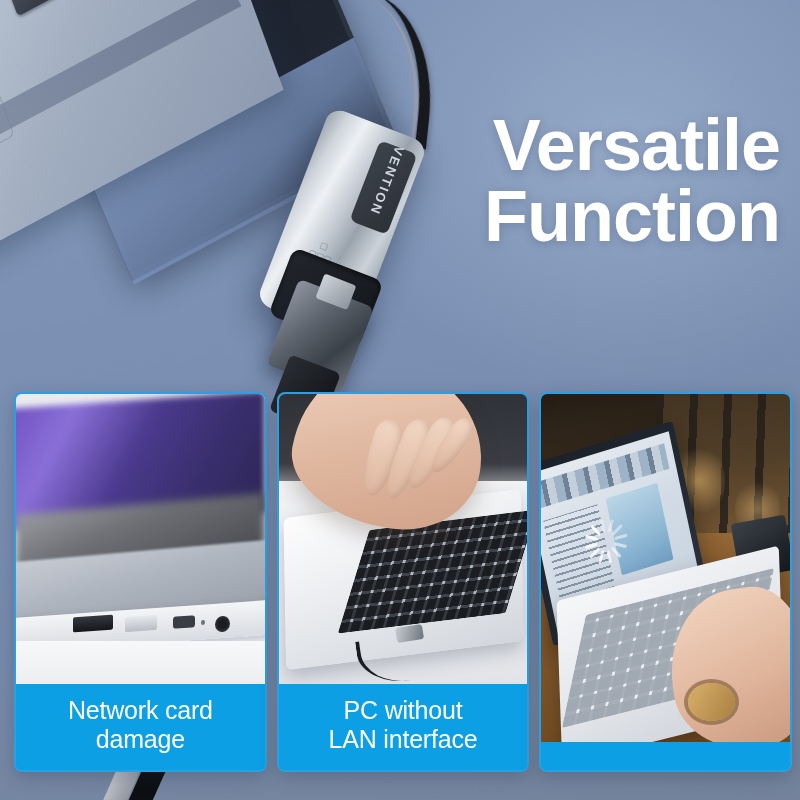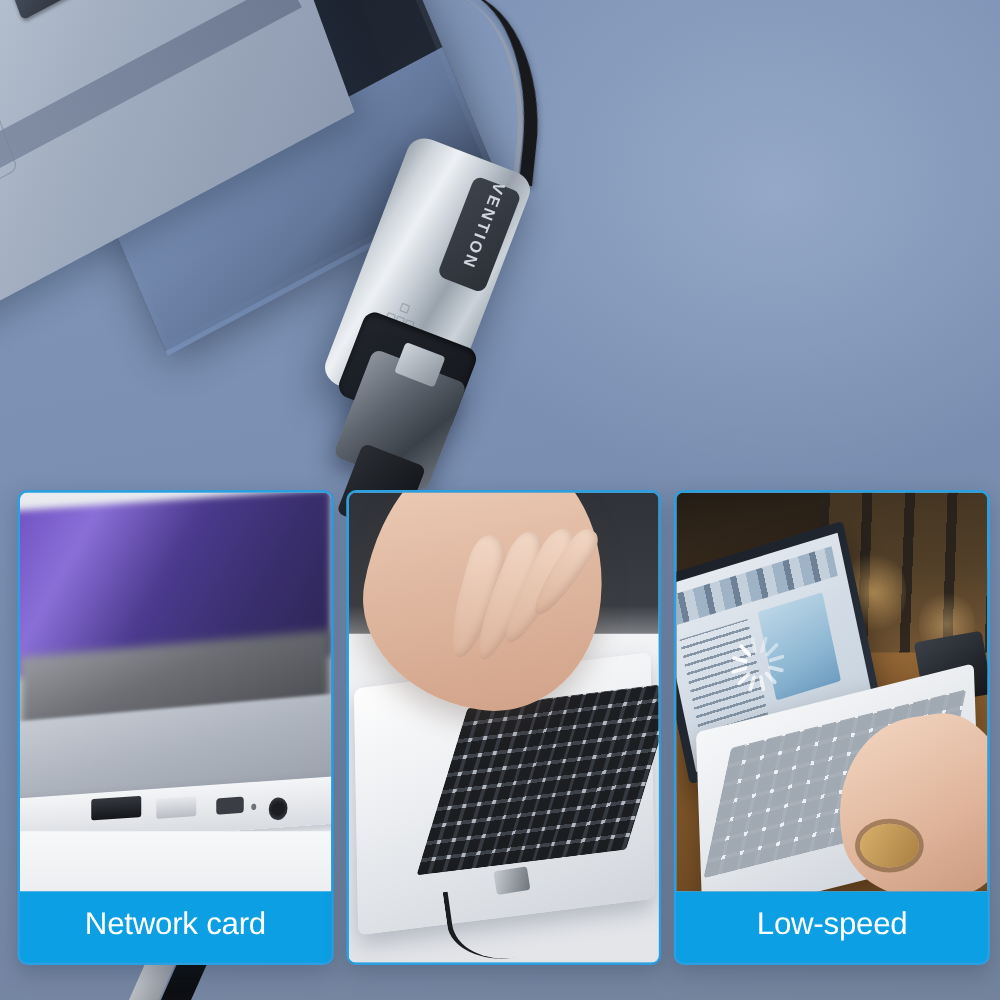--- a/index.html
+++ b/index.html
@@ -360,20 +360,24 @@
           <span class="i4"></span>
       </div>
     </div>
     <div class="dev-port"></div>
     <div class="rj45">
       <div class="rj45-tab"></div>
     </div>
     <div class="cable-bottom"></div>
   </div>
 
+  <div class="headline">
+    <div class="l1">Versatile</div>
+    <div class="l2">Function</div>
+  </div>
 
   <div class="bot-cable">
     <div class="c-light"></div>
     <div class="c-dark"></div>
   </div>
 
   <div class="cards">
 
     <div class="card">
       <div class="card-photo">
@@ -384,37 +388,42 @@
         <div class="p1-side"></div>
         <div class="p1-desk"></div>
         <div class="port hdmi"></div>
         <div class="port usb"></div>
         <div class="port usbc"></div>
         <div class="port dot"></div>
         <div class="port jack"></div>
       </div>
       <div class="card-cap">
         <div>Network card</div>
+        <div>damage</div>
       </div>
     </div>
 
     <div class="card">
       <div class="card-photo">
         <div class="p2-bg"></div>
         <div class="p2-table"></div>
         <div class="p2-lap"></div>
         <div class="p2-keys"></div>
         <div class="p2-hand">
           <div class="finger f1"></div>
           <div class="finger f2"></div>
           <div class="finger f3"></div>
           <div class="finger f4"></div>
         </div>
         <div class="p2-plug"></div>
         <div class="p2-cable"></div>
+      </div>
+      <div class="card-cap">
+        <div>PC without</div>
+        <div>LAN interface</div>
       </div>
     </div>
 
     <div class="card">
       <div class="card-photo">
         <div class="p3-bg"></div>
         <div class="p3-rail"></div>
         <div class="p3-bokeh1"></div>
         <div class="p3-bokeh2"></div>
         <div class="p3-desk"></div>
@@ -439,18 +448,17 @@
                 <i style="transform: rotate(330deg); opacity: 0.95;"></i>
               </div>
           </div>
         </div>
         <div class="p3-deck"></div>
         <div class="p3-keys"></div>
         <div class="p3-hand"></div>
         <div class="p3-watch"></div>
       </div>
       <div class="card-cap">
-        <div>Low-speed</div>
       </div>
     </div>
 
   </div>
 </div>
 
 </body></html>

